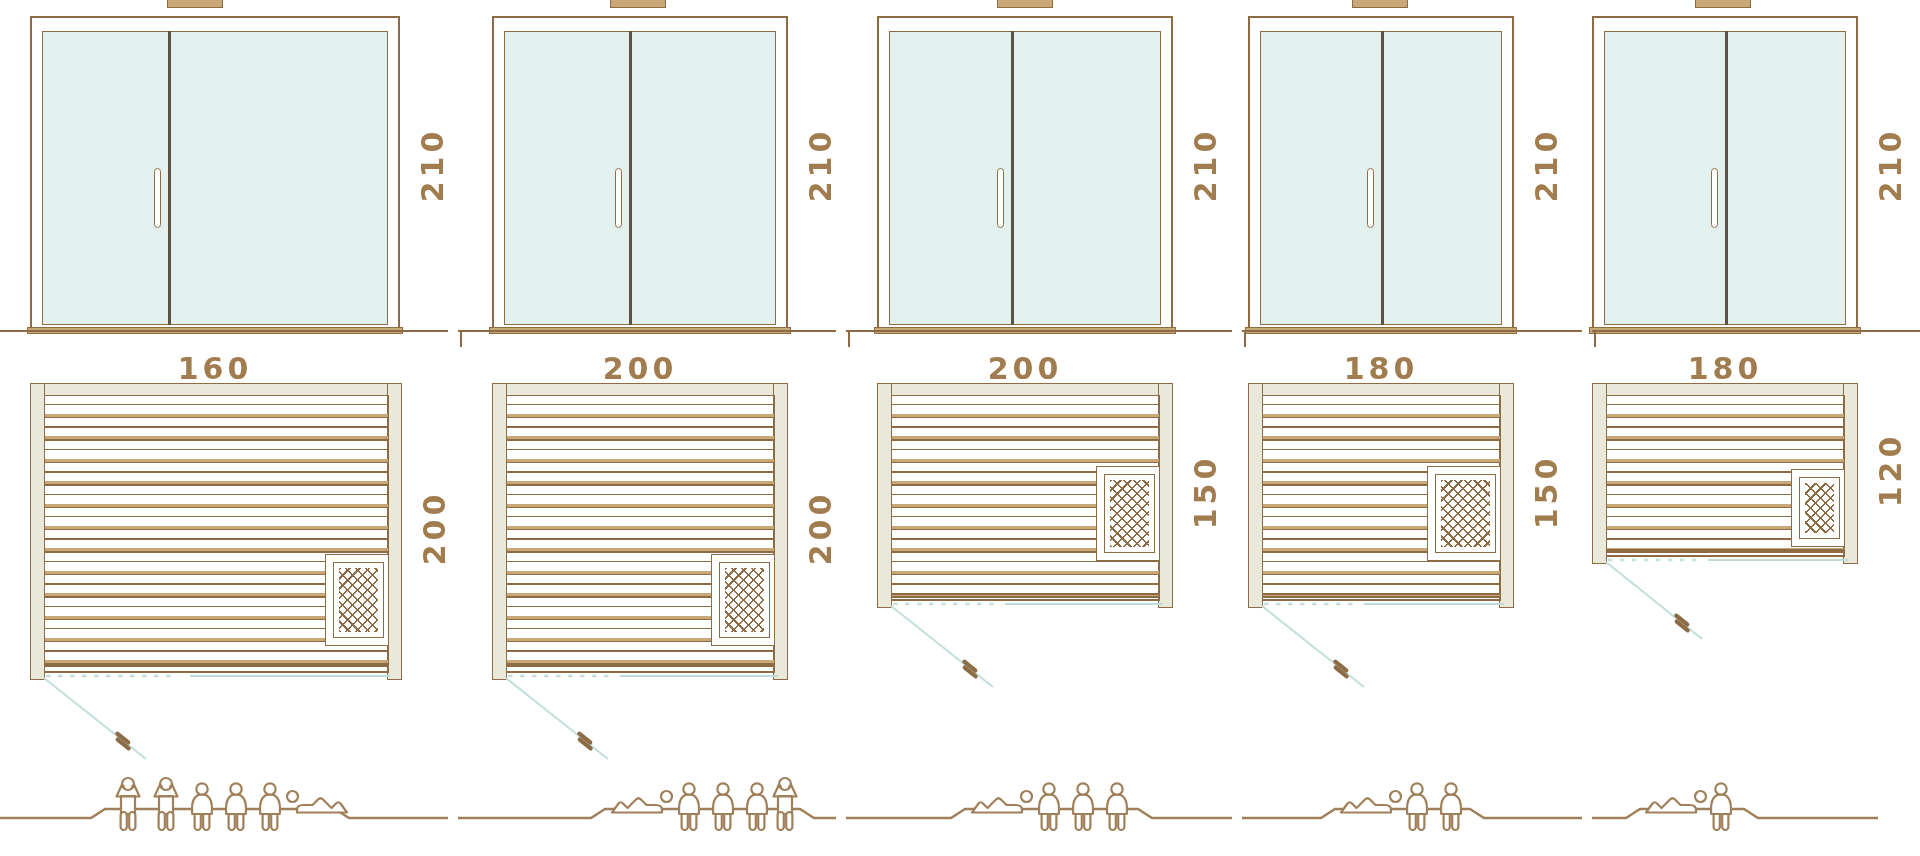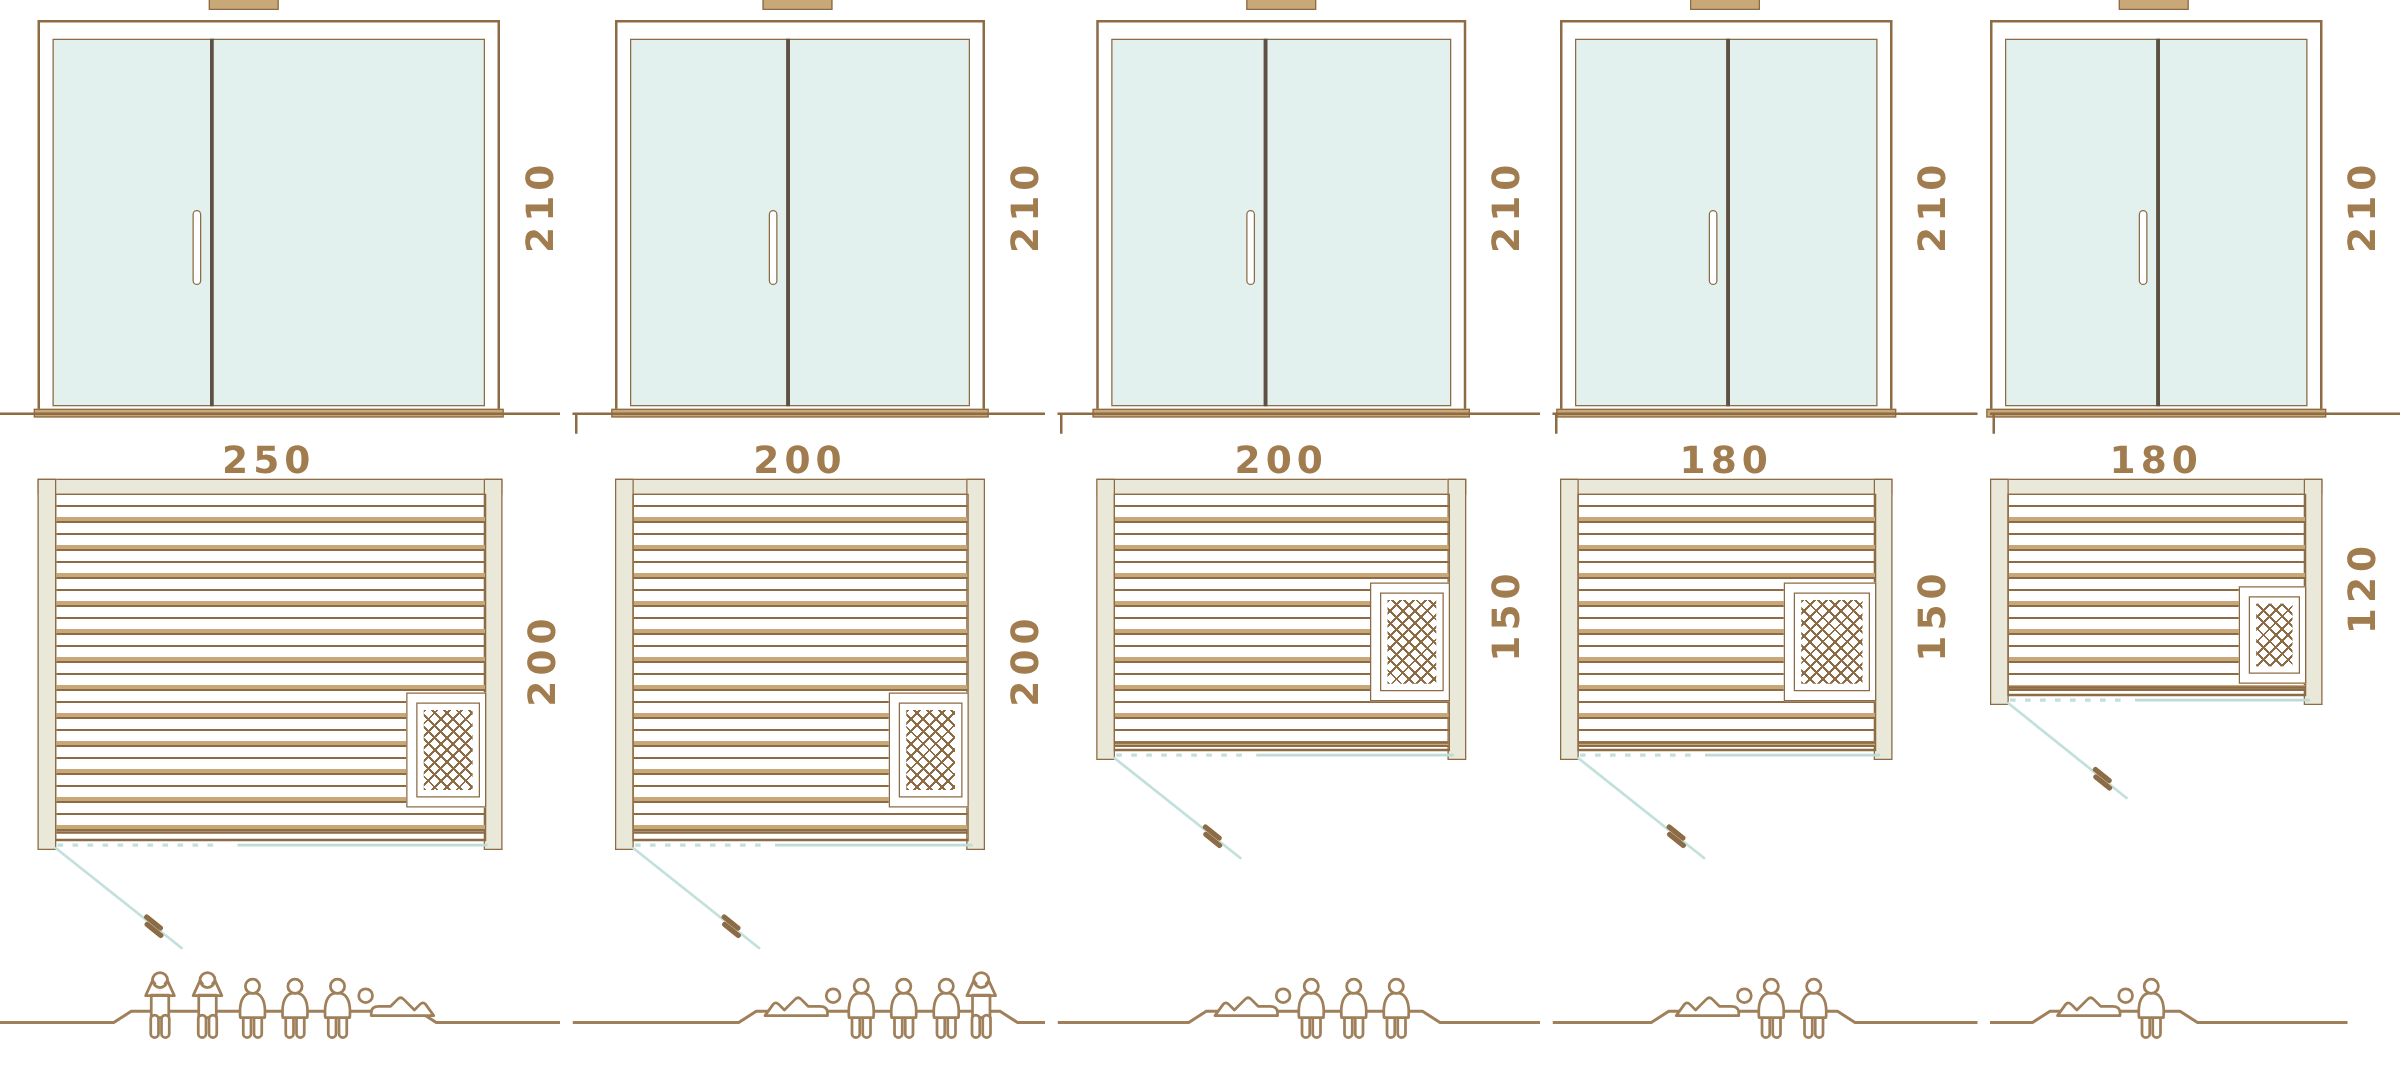--- a/index.html
+++ b/index.html
@@ -98,21 +98,21 @@
   <div class="col">
     <div class="cap" style="left:167px"></div>
     <div class="door" style="left:30px;width:370px">
       <div class="glass" style="left:10px;width:127px"></div>
       <div class="glass" style="left:137px;right:10px"></div>
       <div class="divider" style="left:136px"></div>
       <div class="dhandle" style="left:122px"></div>
       <div class="threshold"></div>
     </div>
     <div class="ground" style="left:0;width:448px"></div>
-    <div class="dim" style="left:160px;top:350px">250</div>
+    <div class="dim" style="left:160px;top:350px">160</div>
     <div class="dim v" style="left:377px;top:147px">210</div>
 
     <div class="plan" style="left:30px;width:372px;height:290px">
       <div class="band-top"></div>
       <div class="post left"></div>
       <div class="post right"></div>
       <div class="interior">
         <div class="heater-guard" style="right:-1px;top:158px;width:64px;height:92px">
           <div class="heater">
             <div class="mesh"></div>

